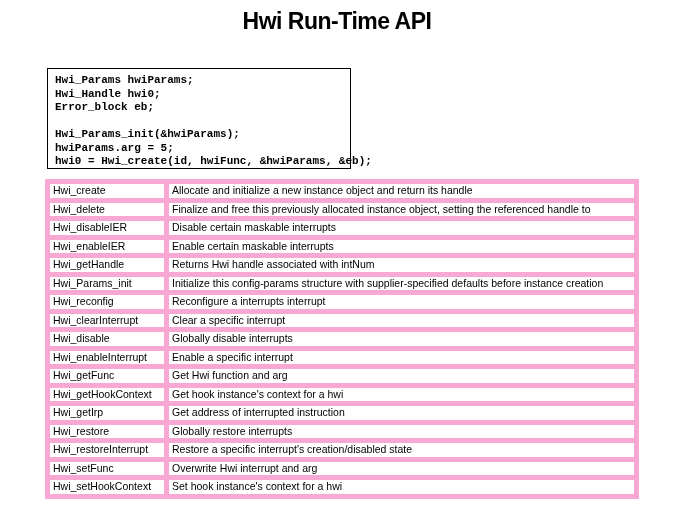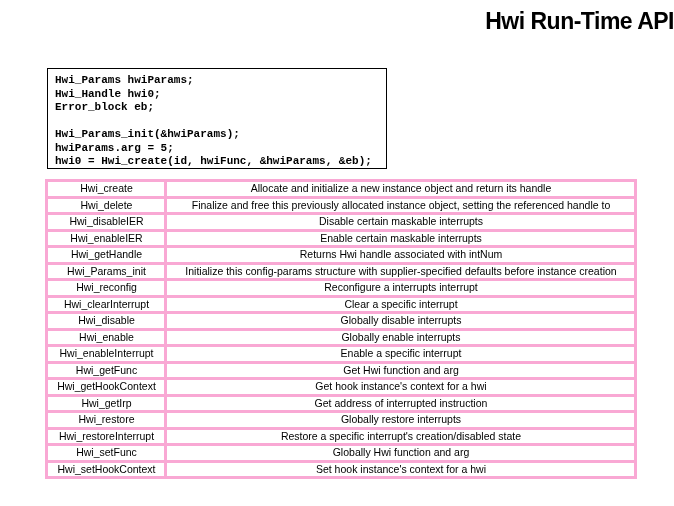--- a/index.html
+++ b/index.html
@@ -14,31 +14,31 @@
     background: #ffffff;
     font-family: "Liberation Sans", sans-serif;
     color: #000000;
     overflow: hidden;
   }
   .slide-title {
     position: absolute;
     top: 8px;
     left: 0;
     width: 674px;
-    text-align: right;
+    text-align: center;
     font-size: 23px;
     font-weight: bold;
     letter-spacing: -0.5px;
     color: #000000;
   }
   .code-box {
     position: absolute;
     left: 47px;
     top: 68px;
-    width: 340px;
+    width: 304px;
     height: 101px;
     border: 1px solid #000000;
     box-sizing: border-box;
     background: #ffffff;
   }
   .code-box pre {
     margin: 0;
     padding: 5px 0 0 7px;
     font-family: "Liberation Mono", "DejaVu Sans Mono", monospace;
     font-weight: bold;
@@ -51,30 +51,29 @@
     position: absolute;
     left: 45px;
     top: 179px;
     width: 589px;
     border-collapse: collapse;
     table-layout: fixed;
     background: #ffffff;
     border: 2px solid #000000;
   }
   .api-table td {
-    border: 3px solid #f9a8d4;
+    border: 5px solid #f9a8d4;
     font-size: 10.5px;
     line-height: 11px;
     height: 13.5px;
     padding: 0 2px 0 3px;
     white-space: nowrap;
     overflow: hidden;
     color: #000000;
     vertical-align: middle;
-    text-align: center;
   }
   .api-table col.c-name { width: 119px; }
   .api-table col.c-desc { width: 470px; }
 </style>
 </head>
 <body>
 
 <div class="slide">
 
   <div class="slide-title">Hwi Run-Time API</div>
@@ -125,24 +124,20 @@
         </tr>
         <tr>
           <td>Hwi_clearInterrupt</td>
           <td>Clear a specific interrupt</td>
         </tr>
         <tr>
           <td>Hwi_disable</td>
           <td>Globally disable interrupts</td>
         </tr>
         <tr>
-          <td>Hwi_enable</td>
-          <td>Globally enable interrupts</td>
-        </tr>
-        <tr>
           <td>Hwi_enableInterrupt</td>
           <td>Enable a specific interrupt</td>
         </tr>
         <tr>
           <td>Hwi_getFunc</td>
           <td>Get Hwi function and arg</td>
         </tr>
         <tr>
           <td>Hwi_getHookContext</td>
           <td>Get hook instance's context for a hwi</td>
@@ -154,21 +149,21 @@
         <tr>
           <td>Hwi_restore</td>
           <td>Globally restore interrupts</td>
         </tr>
         <tr>
           <td>Hwi_restoreInterrupt</td>
           <td>Restore a specific interrupt's creation/disabled state</td>
         </tr>
         <tr>
           <td>Hwi_setFunc</td>
-          <td>Globally Hwi function and arg</td>
+          <td>Overwrite Hwi interrupt and arg</td>
         </tr>
         <tr>
           <td>Hwi_setHookContext</td>
           <td>Set hook instance's context for a hwi</td>
         </tr>
       </tbody>
   </table>
 
 </div>
 

